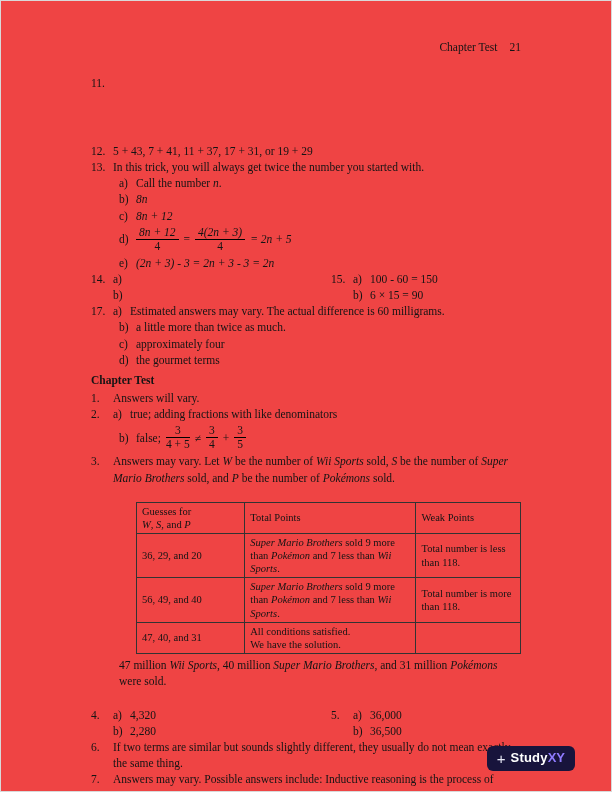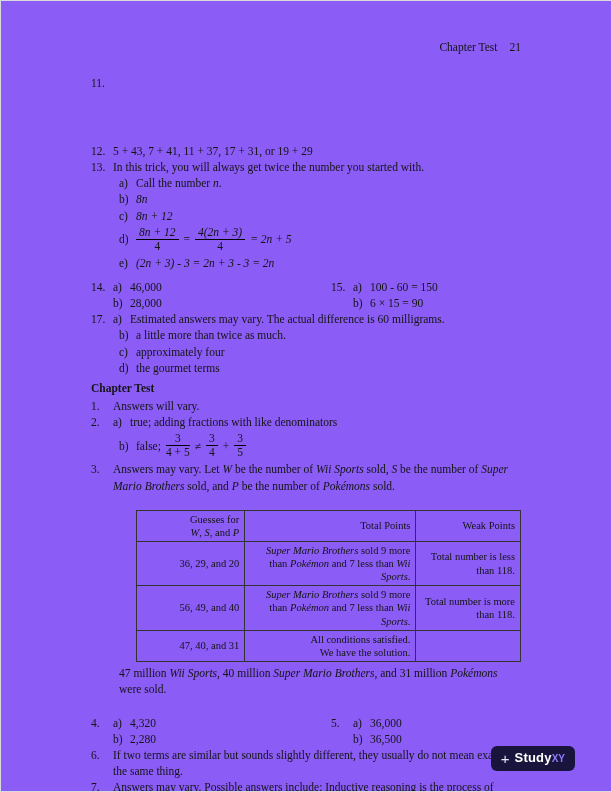--- a/index.html
+++ b/index.html
@@ -1,53 +1,53 @@
 <!DOCTYPE html>
 <html><head>
 <meta charset="utf-8">
 <style>
   html, body { margin:0; padding:0; background:#ffffff; }
   .page {
     width:612px; height:792px; box-sizing:border-box; position:relative;
-    margin:0 auto; background:#8b5cf6; border:1px solid #d9d9d9;
+    margin:0 auto; background:#ef4444; border:1px solid #d9d9d9;
     font-family:"Liberation Serif", serif; font-size:11.5px; line-height:1.4; color:#141414;
     padding:38px 90px 0 90px; overflow:hidden;
   }
   .header { display:flex; justify-content:flex-end; gap:12px; margin-bottom:20px; }
   .row { display:flex; align-items:baseline; }
   .num { flex:0 0 22px; }
   .slab { flex:0 0 17px; }
   .sub { margin-left:28px; }
   .txt { flex:1; }
   .figure-gap { height:52px; }
   .mvar { font-style:italic; }
   .mathrow { align-items:center; padding:2px 0; }
   .mathline { display:flex; align-items:center; gap:5px; flex:1; }
   .frac { display:inline-block; text-align:center; line-height:1.15; }
   .fnum { display:block; border-bottom:1px solid #000; padding:0 3px; }
   .fden { display:block; }
-  .pair { display:flex;margin-top:8px; }
+  .pair { display:flex; }
   .pair-left { width:240px; flex:0 0 240px; }
   .pair-right { flex:1; }
   .cheading { font-weight:bold; margin:4px 0 2px 0; }
   .tablewrap { margin:5px 0 3px 45px; }
-  table.anstable { border-collapse:collapse; font-size:10.5px; line-height:1.25; text-align:right; color:#141414;margin-top:16px; }
+  table.anstable { border-collapse:collapse; font-size:10.5px; line-height:1.25; text-align:left; color:#141414;margin-top:16px; }
   .anstable td { border:1px solid #333; padding:2px 5px; vertical-align:middle; }
   .c1 { width:108px; } .c2 { width:180px; } .c3 { width:104px; }
   .blk { display:block; }
   .summary { margin:1px 0 18px 28px; }
   .logo {
     position:absolute; right:36px; bottom:20px; height:25px;
     display:flex; align-items:center; gap:5px;
     background:#18143c; border-radius:6px; padding:0 10px;
     font-family:"Liberation Sans", sans-serif;
   }
   .logo-plus { color:#e9e9f6; font-size:15px; line-height:1; font-weight:400; }
   .logo-study { color:#ffffff; font-size:13px; font-weight:700; letter-spacing:.2px; }
-  .logo-xy { color:#8f7bff; font-size:10px; font-weight:700; }
+  .logo-xy { color:#8f7bff; font-size:13px; font-weight:700; }
 </style>
 </head>
 <body>
 
 <div class="page">
 
   <div class="header">
     <span>Chapter Test</span>
     <span>21</span>
   </div>
@@ -96,26 +96,24 @@
   <div class="row sub">
     <span class="slab">e)</span>
     <span class="txt mvar">(2n + 3) - 3 = 2n + 3 - 3 = 2n</span>
   </div>
 
   <div class="pair">
     <div class="pair-left">
       <div class="row">
         <span class="num">14.</span>
         <span class="slab">a)</span>
-        <span class="txt">46,000</span>
-      </div>
-      <div class="row">
-        <span class="num"></span>
-        <span class="slab">b)</span>
-        <span class="txt">28,000</span>
+      </div>
+      <div class="row">
+        <span class="num"></span>
+        <span class="slab">b)</span>
       </div>
     </div>
     <div class="pair-right">
       <div class="row">
         <span class="num">15.</span>
         <span class="slab">a)</span>
         <span class="txt">100 - 60 = 150</span>
       </div>
       <div class="row">
         <span class="num"></span>

